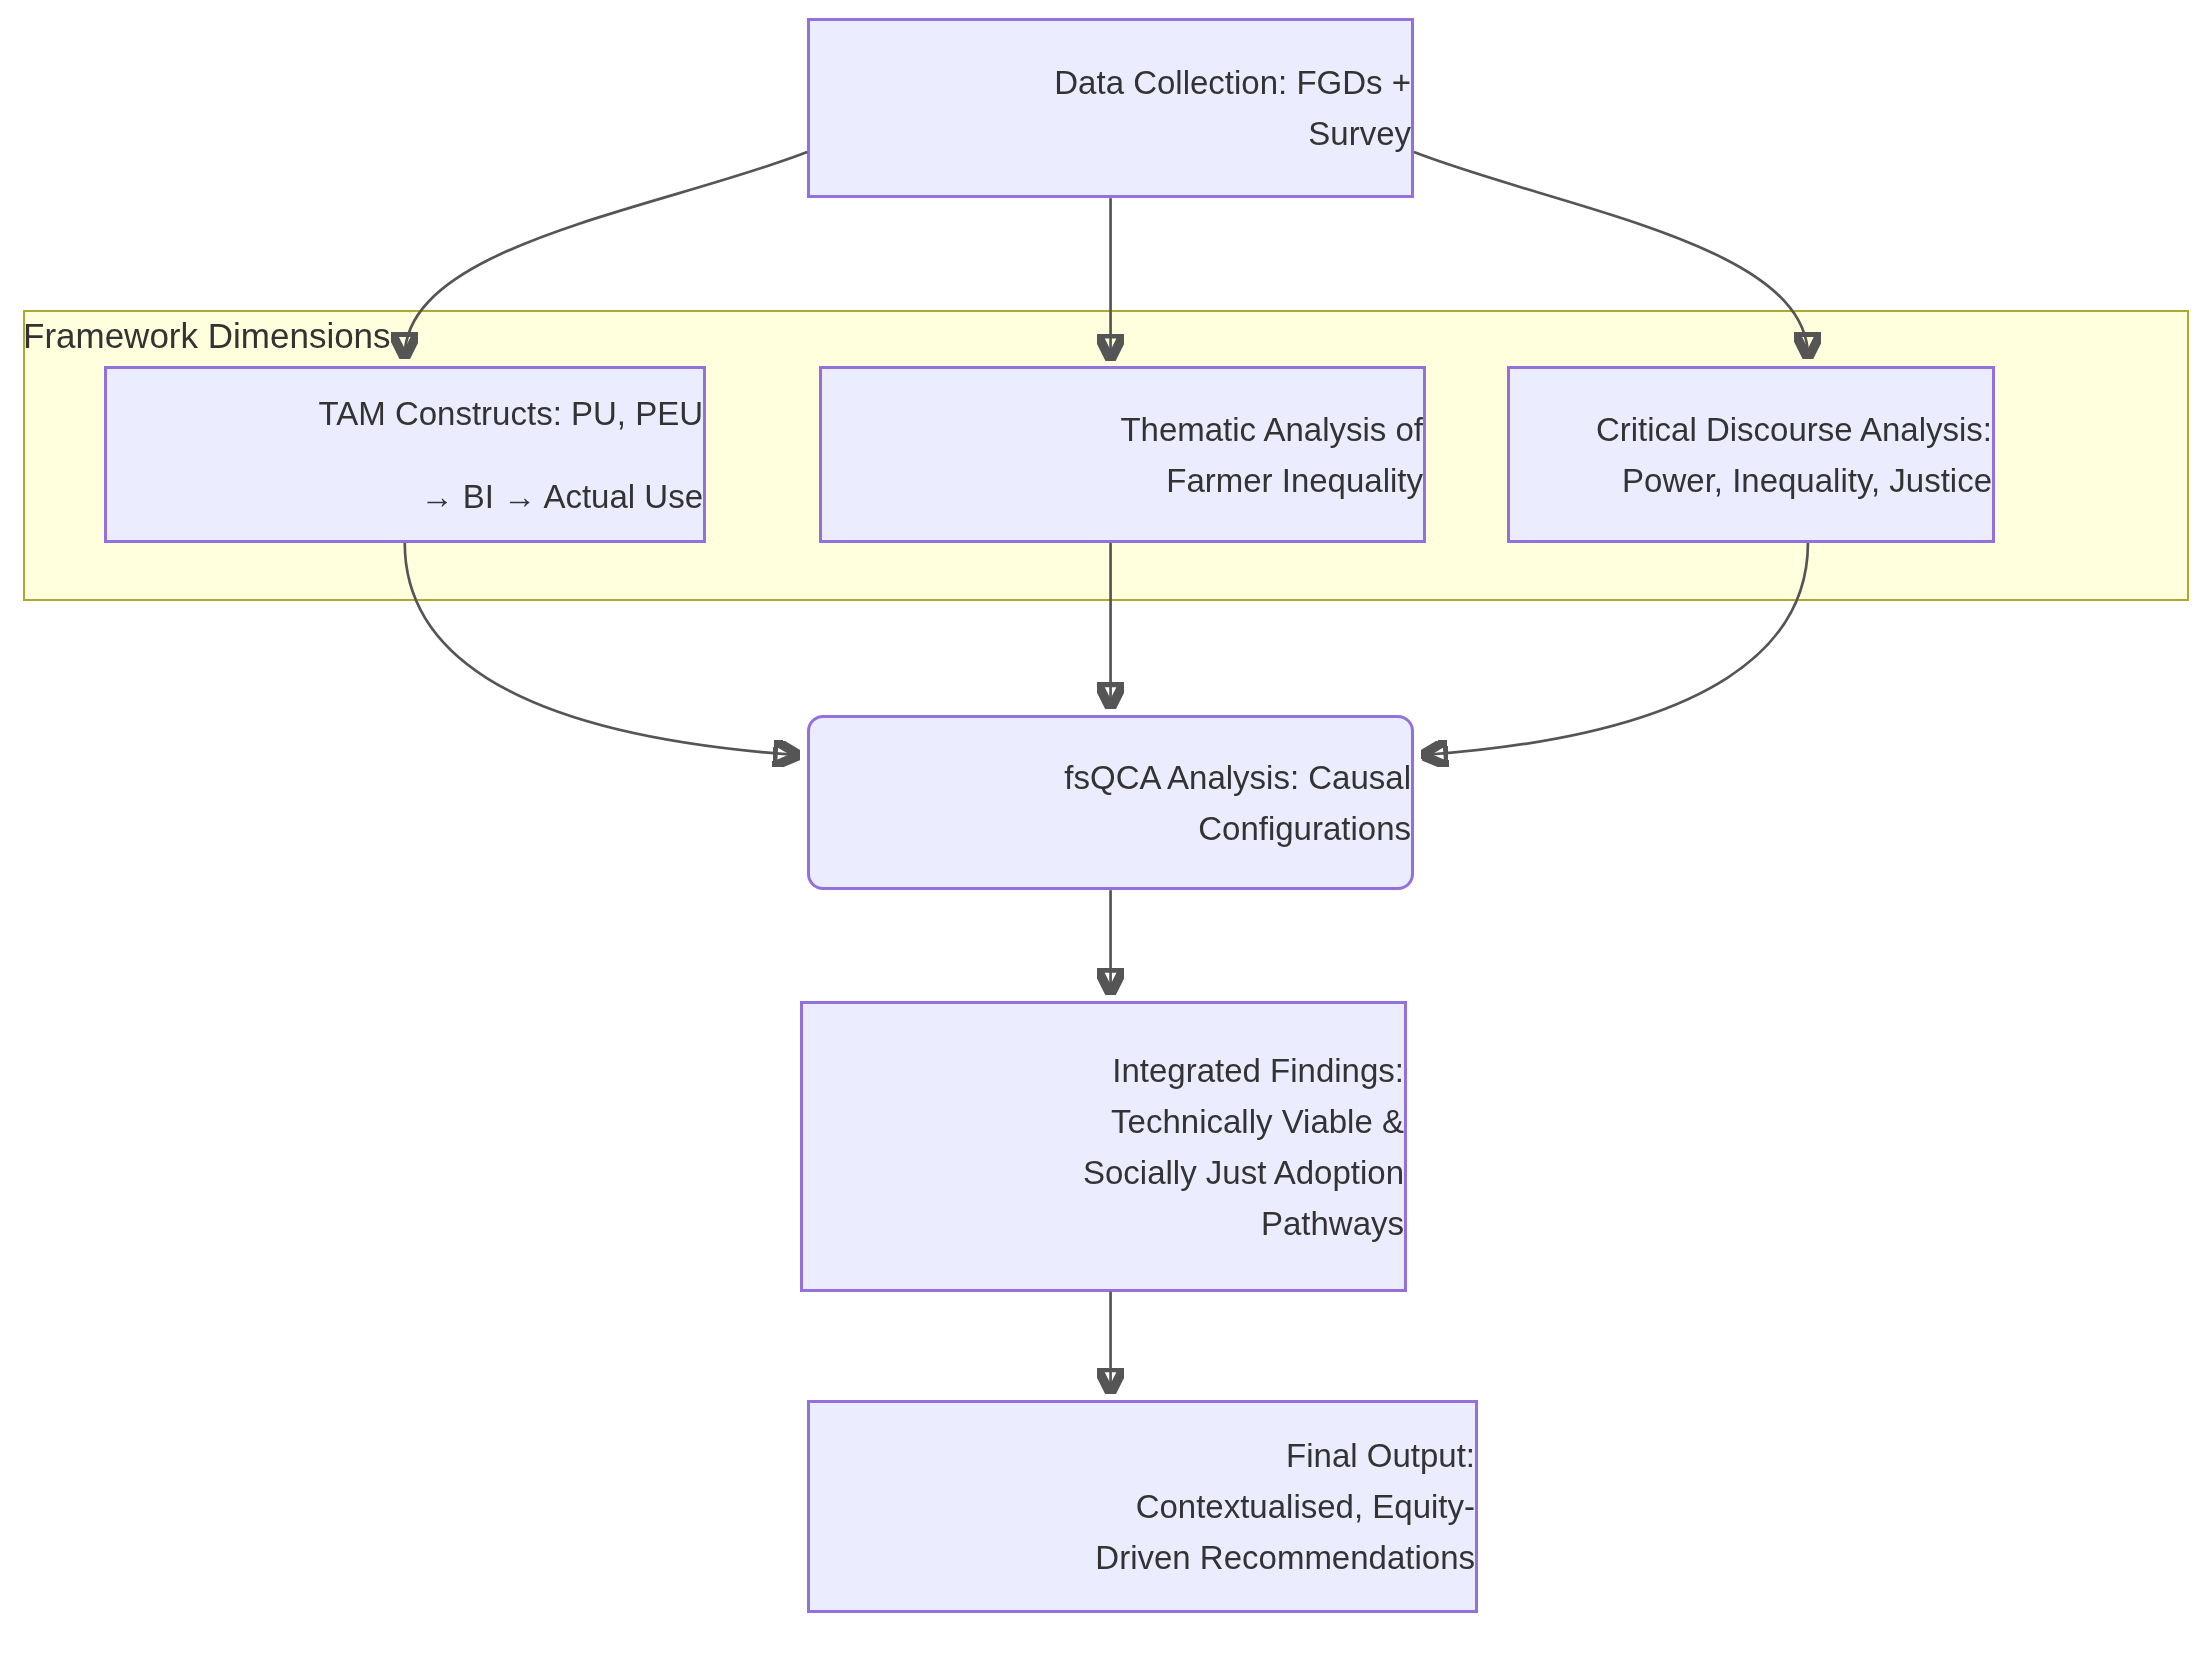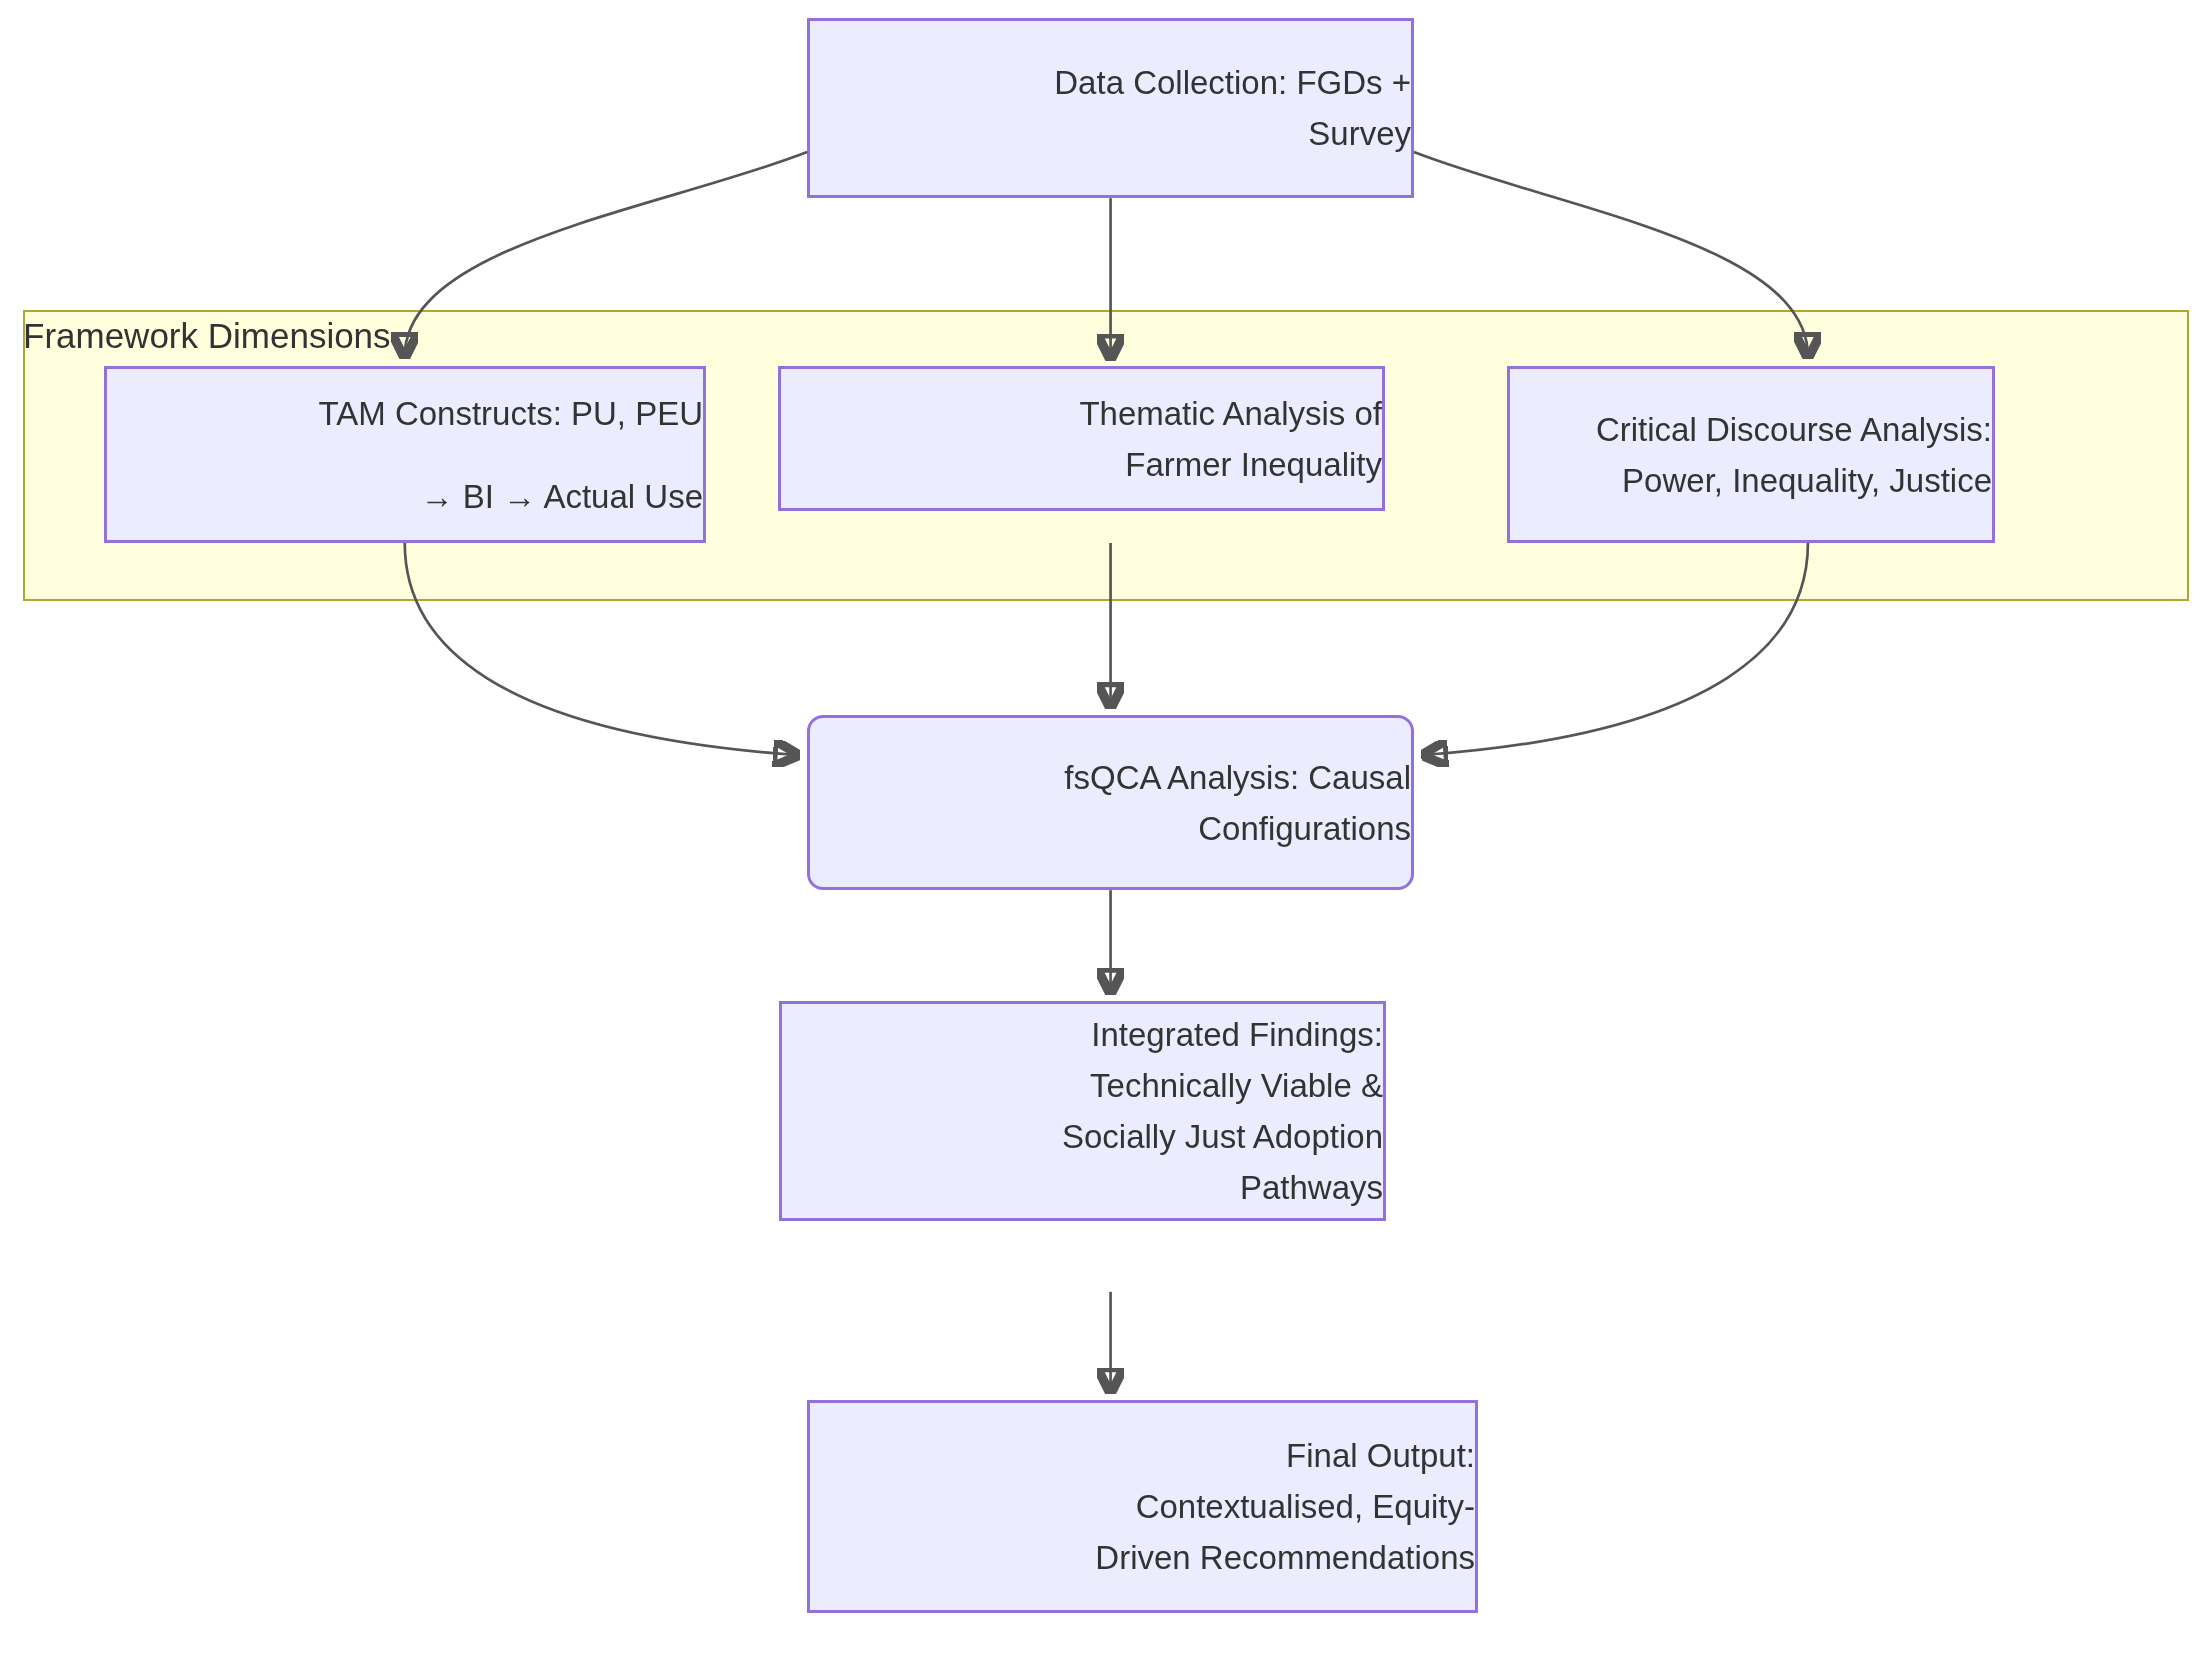--- a/index.html
+++ b/index.html
@@ -40,24 +40,24 @@
     align-items: flex-end;
     justify-content: center;
     text-align: center;
     font-size: 33px;
     line-height: 51px;
     color: #333333;
     z-index: 3;
   }
   .node-data-collection { left: 807px; top: 18.4px;   width: 607px; height: 180px; }
   .node-tam            { left: 104px;  top: 366px;  width: 602px; height: 177px; gap: 32px; }
-  .node-thematic       { left: 778px; top: 366px;  width: 607px; height: 145px; }
+  .node-thematic       { left: 819px; top: 366px;  width: 607px; height: 177px; }
   .node-cda            { left: 1507px; top: 366px;  width: 488px; height: 177px; }
   .node-fsqca          { left: 807px; top: 715px;  width: 607px; height: 175px; border-radius: 16px; }
-  .node-integrated     { left: 779px; top: 1001px; width: 607px; height: 220px; }
+  .node-integrated     { left: 800px; top: 1001px; width: 607px; height: 291px; }
   .node-final          { left: 807px; top: 1400px; width: 671px; height: 213px; }
   .edges {
     position: absolute;
     left: 0; top: 0;
     width: 2205px; height: 1659px;
     z-index: 5;
     pointer-events: none;
   }
   .edges path { fill: none; stroke: #555555; stroke-width: 3.5; }
 </style>

